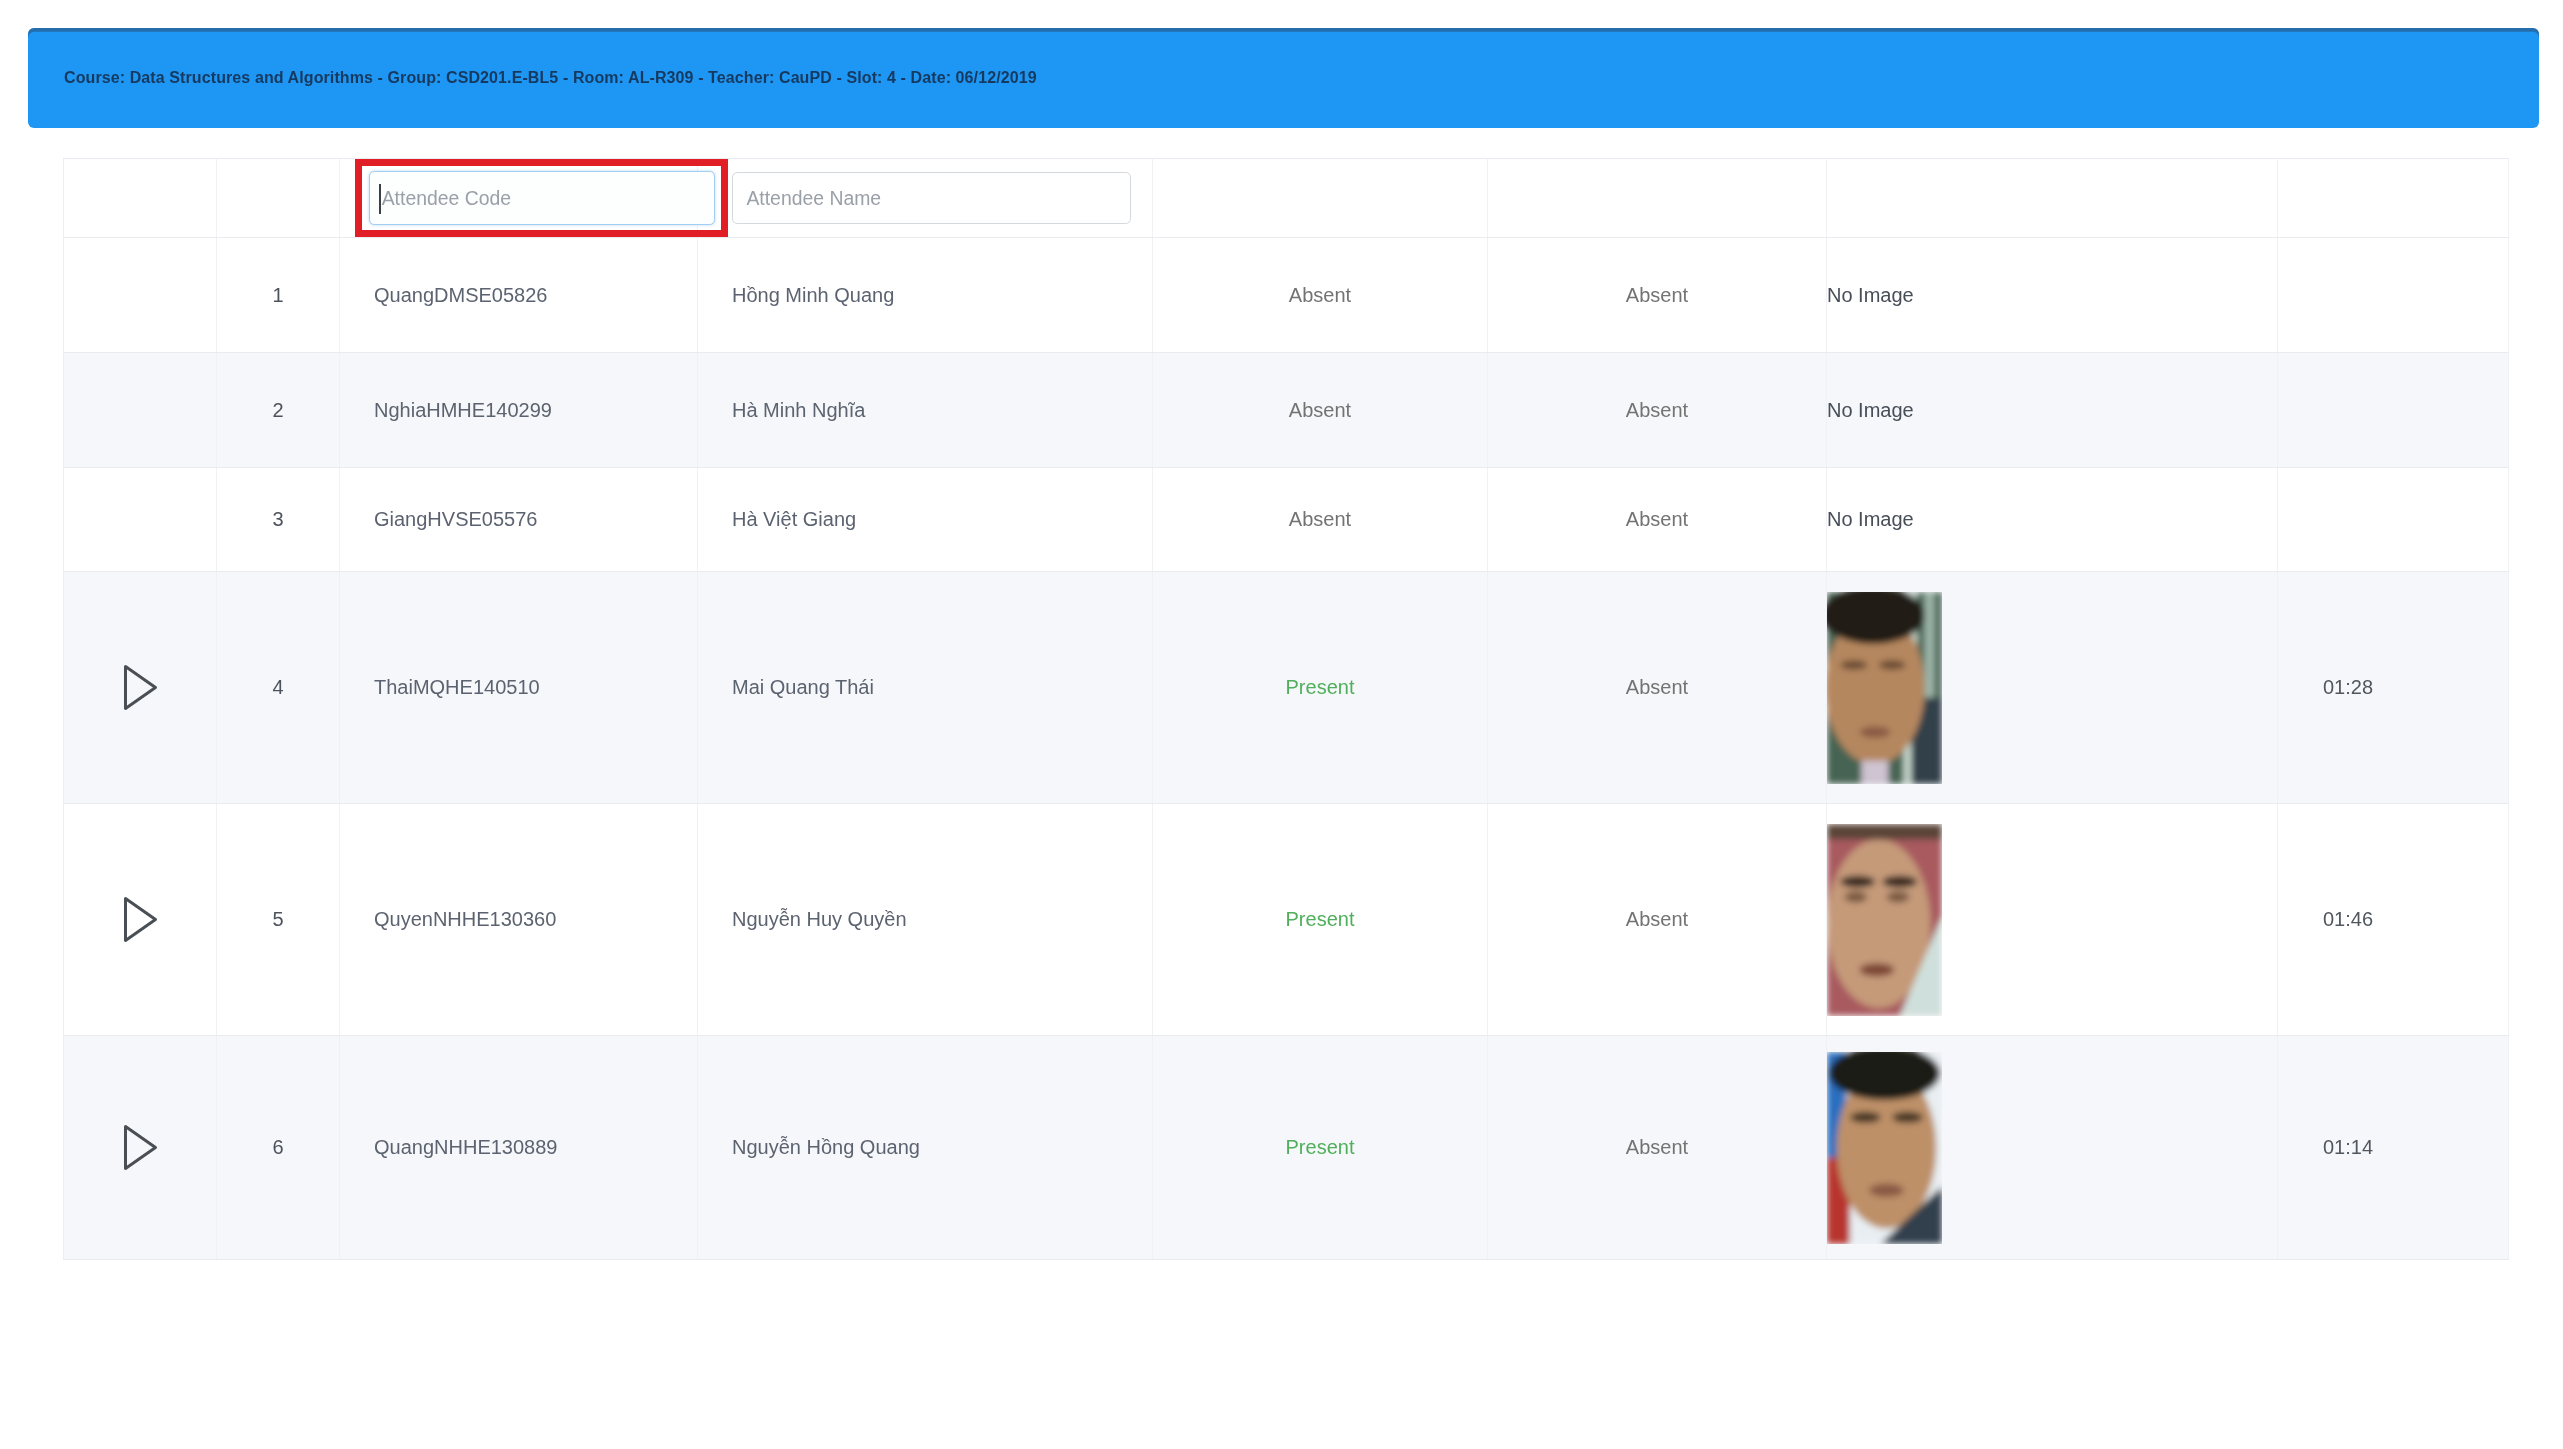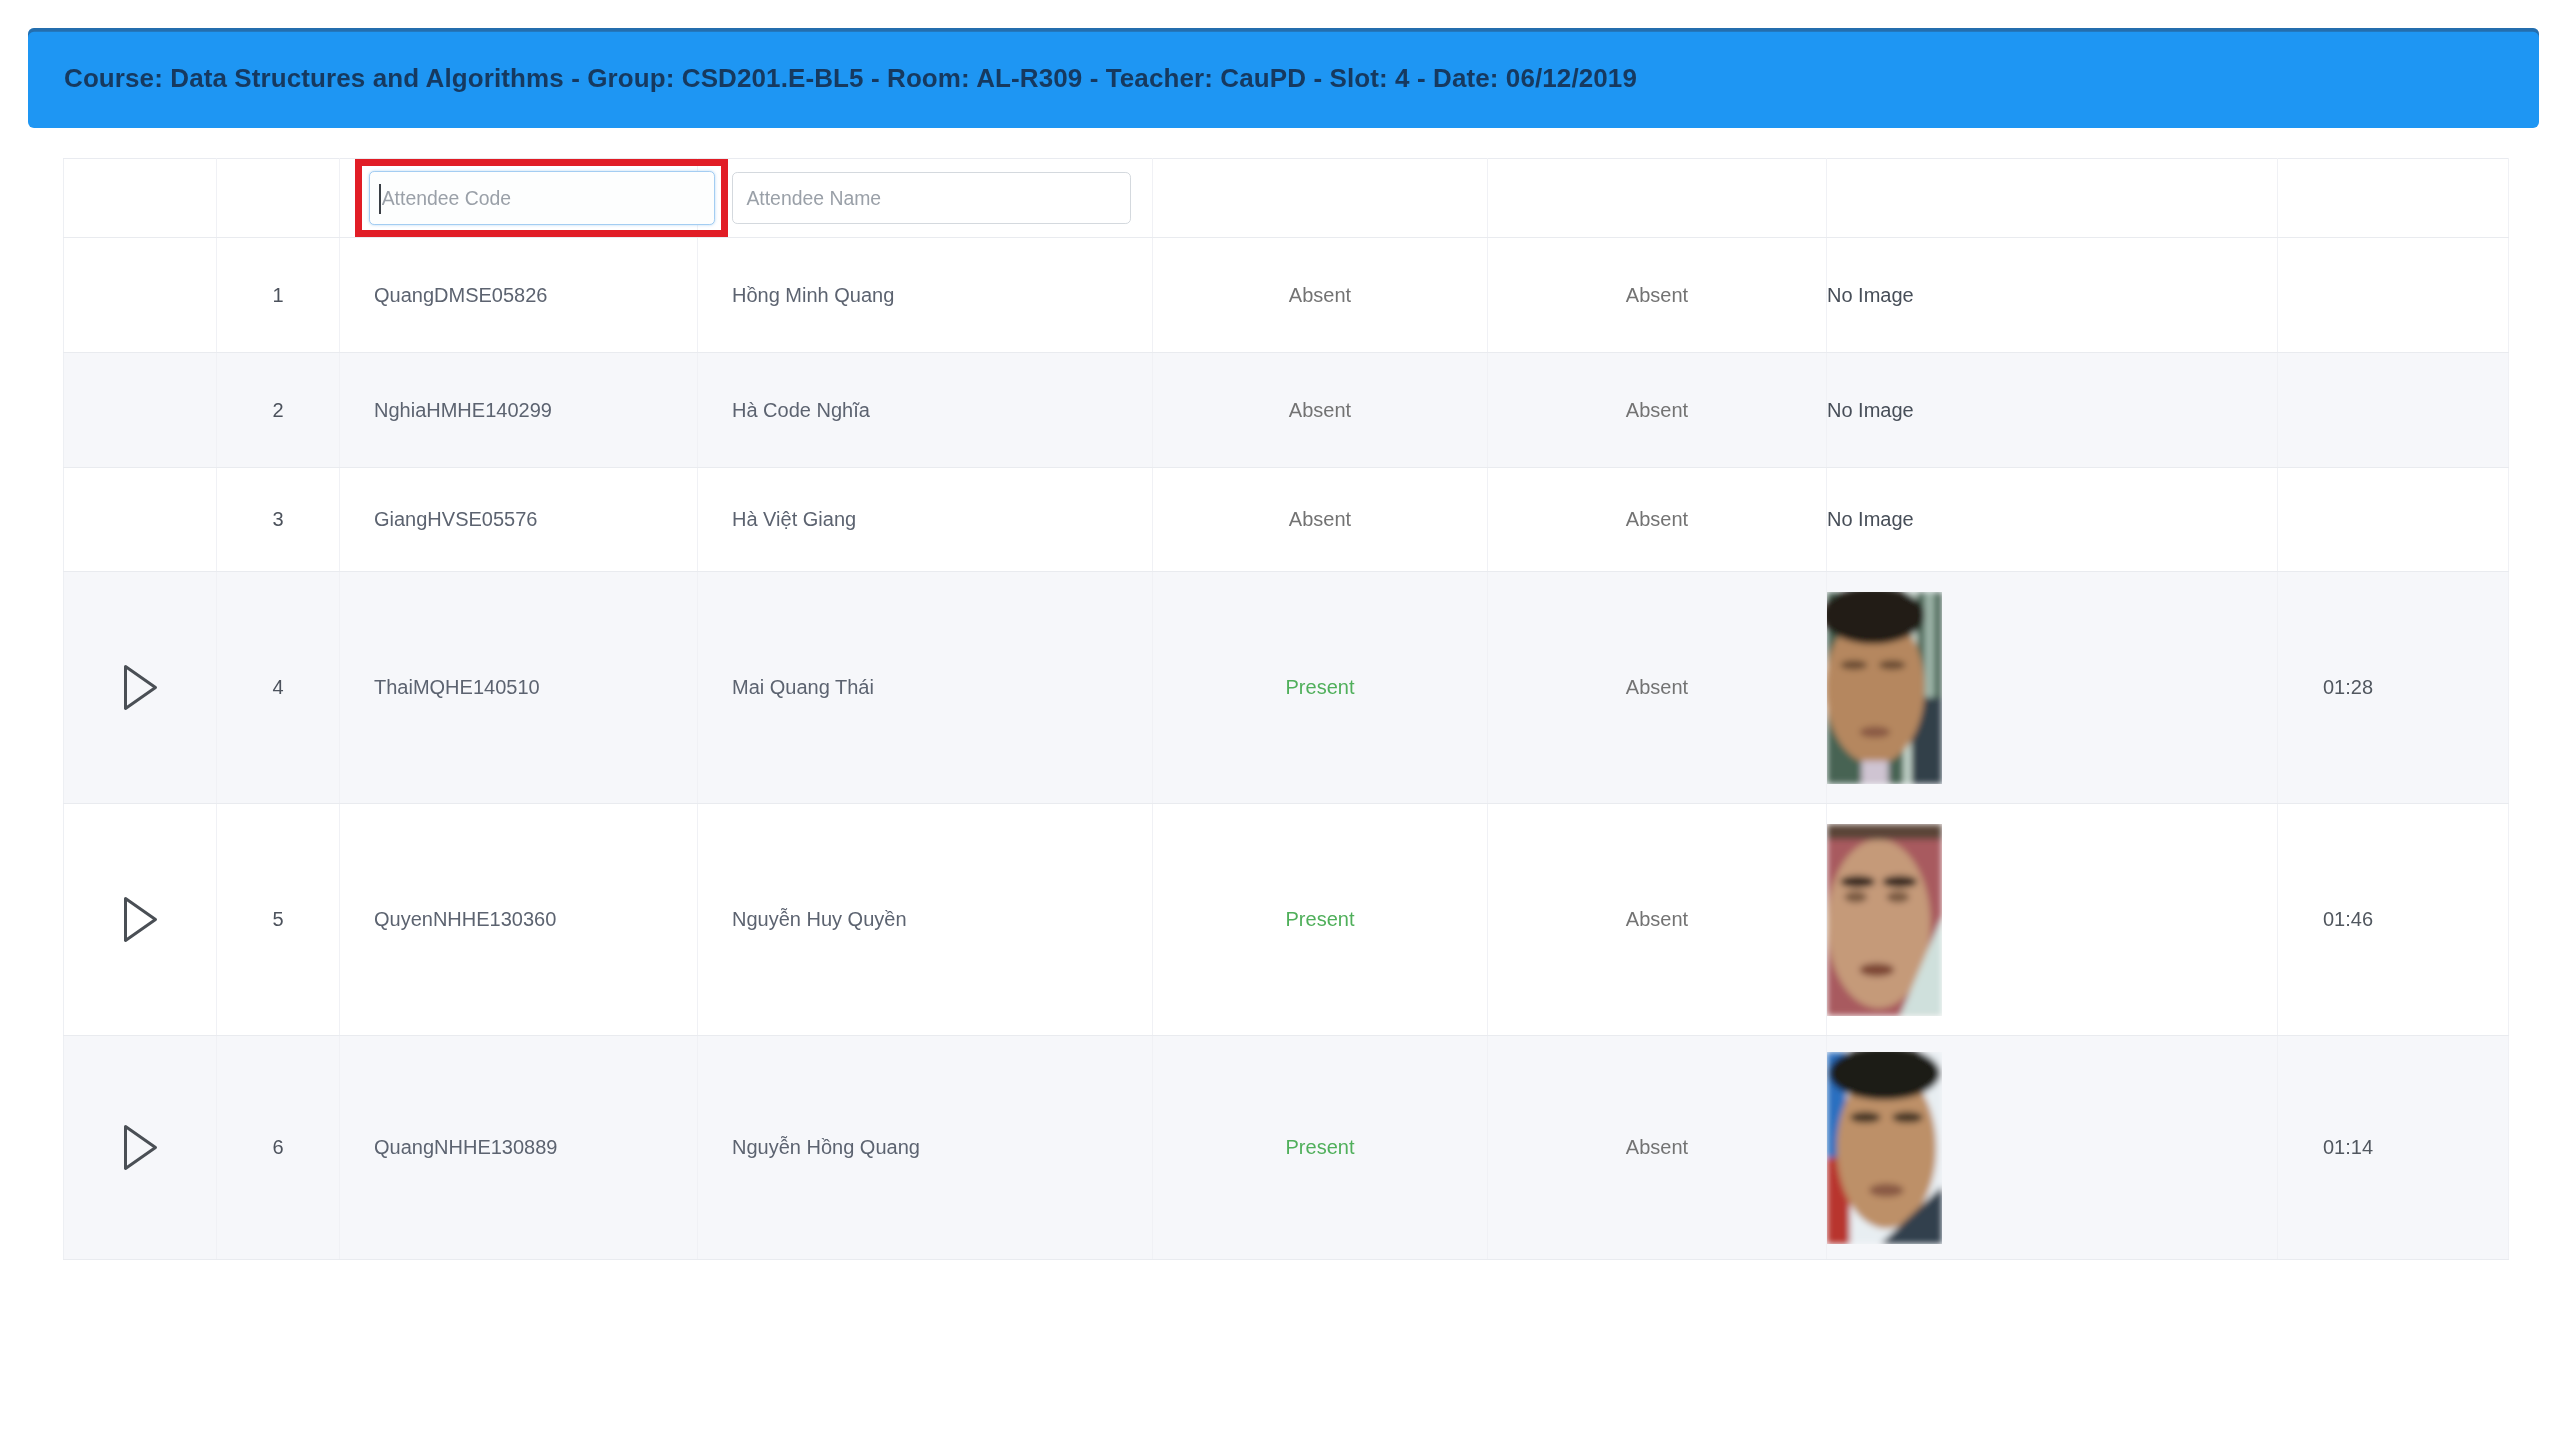--- a/index.html
+++ b/index.html
@@ -7,21 +7,21 @@
     font-family:"Liberation Sans", sans-serif; overflow:hidden; }
 
   
   .banner {
     position:absolute; left:28px; top:28px; width:2511px; height:100px;
     background:#1e96f3; border-radius:6px;
     box-shadow: inset 0 3.7px 0 rgba(45,62,92,.45);
     display:flex; align-items:center;
   }
   .banner-text {
-    padding-left:36px; font-size:26px; font-weight:bold; color:#16395f;
+    padding-left:36px; font-size:16px; font-weight:bold; color:#16395f;
     letter-spacing:0.1px;
   }
 
   
   .grid-wrap { position:absolute; left:63px; top:158px; width:2444px; }
   table.grid { width:2444px; border-collapse:collapse; table-layout:fixed;
     border-top:0.7px solid #e9ebf0; border-left:0.7px solid #edeff3; border-right:0.7px solid #edeff3; }
   col.c-video{width:153px} col.c-no{width:123px} col.c-code{width:358px}
   col.c-name{width:455px} col.c-status{width:335px} col.c-actual{width:339px}
   col.c-img{width:451px} col.c-time{width:231px}
@@ -119,21 +119,21 @@
       <td class="cell-center status-absent">Absent</td>
       <td class="cell-center status-absent">Absent</td>
       <td class="cell-img noimg">No Image</td>
       <td class="cell-time"></td>
     </tr>
 
     <tr class="h-sm stripe">
       <td></td>
       <td class="cell-no">2</td>
       <td class="cell-left">NghiaHMHE140299</td>
-      <td class="cell-left">Hà Code Nghĩa</td>
+      <td class="cell-left">Hà Minh Nghĩa</td>
       <td class="cell-center status-absent">Absent</td>
       <td class="cell-center status-absent">Absent</td>
       <td class="cell-img noimg">No Image</td>
       <td class="cell-time"></td>
     </tr>
 
     <tr class="h-sm3">
       <td></td>
       <td class="cell-no">3</td>
       <td class="cell-left">GiangHVSE05576</td>

